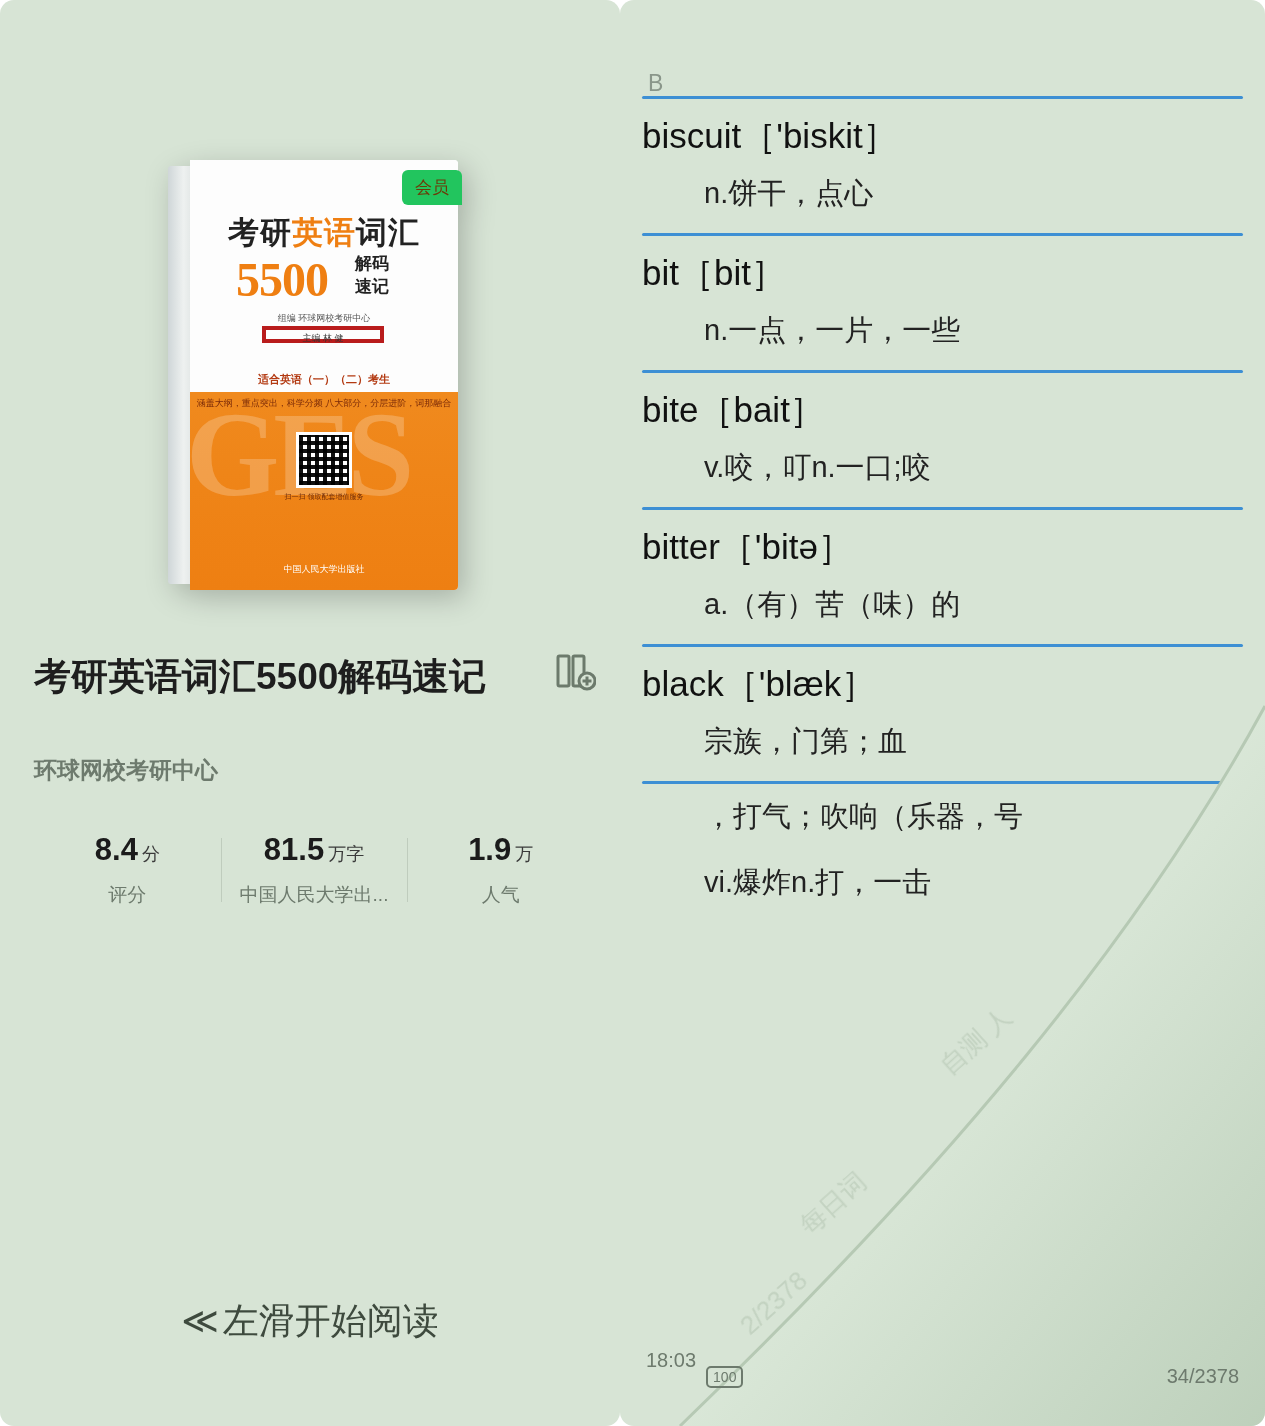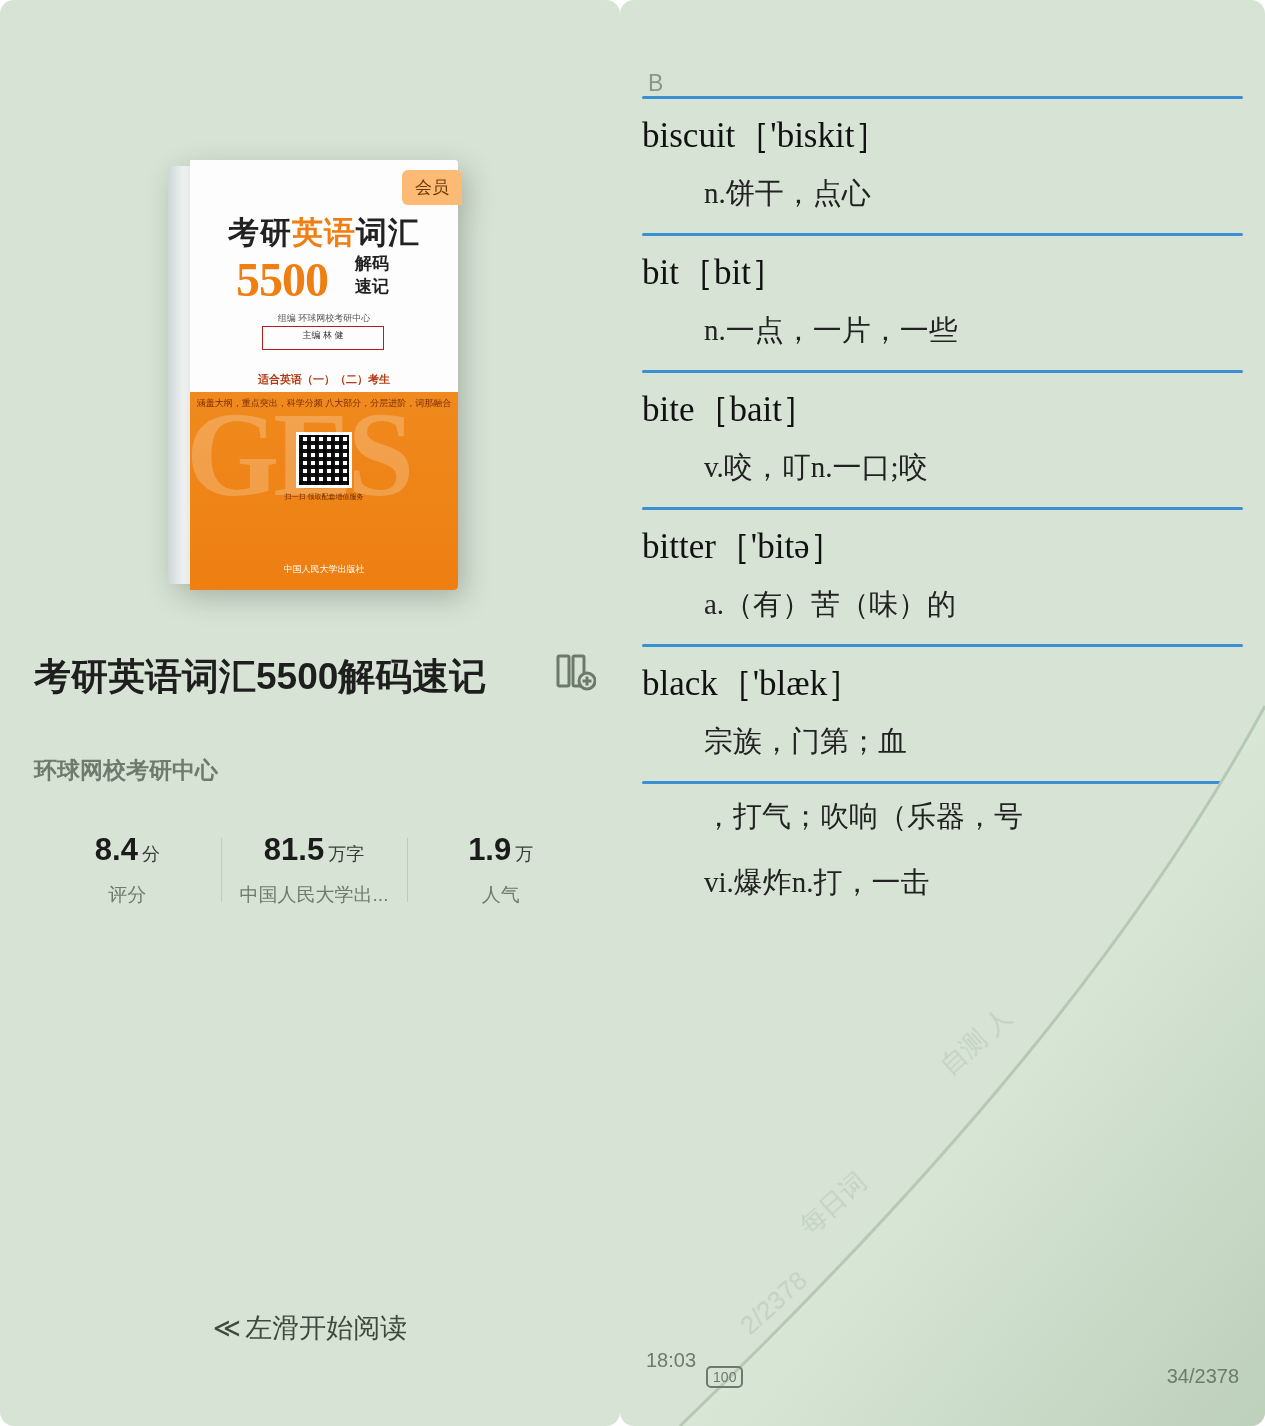--- a/index.html
+++ b/index.html
@@ -71,21 +71,21 @@
   .cover-sub2 {
     position: absolute; left: 165px; top: 92px;
     font-size: 17px; color: #222; line-height: 23px; font-weight: bold;
   }
   .cover-org {
     position: absolute; left: 0; right: 0; top: 152px;
     text-align: center; font-size: 9px; color: #555;
   }
   .cover-editor {
     position: absolute; left: 72px; top: 166px;
-    width: 122px; height: 24px; border: 1px solid #b91c1c;
+    width: 122px; height: 17px; border: 4px solid #b91c1c;
     font-size: 9px; color: #333; text-align: center; line-height: 16px;
   }
   .cover-badge-line {
     position: absolute; left: 0; right: 0; top: 212px;
     text-align: center; font-size: 11px; color: #b33a12; font-weight: bold;
   }
   .cover-feats {
     position: absolute; left: 0; right: 0; top: 236px;
     text-align: center; font-size: 9px; color: #7a2a08; line-height: 14px;
   }
@@ -103,21 +103,21 @@
   .cover-qrtext {
     position: absolute; left: 0; right: 0; top: 332px;
     text-align: center; font-size: 7px; color: #6a2808; line-height: 10px;
   }
   .cover-press {
     position: absolute; left: 0; right: 0; bottom: 14px;
     text-align: center; font-size: 9px; color: #fff;
   }
   .vip-badge {
     position: absolute; right: -4px; top: 10px;
-    background: #fdba74; color: #6b3b08;
+    background: #22c55e; color: #6b3b08;
     font-size: 17px; padding: 6px 13px;
     border-radius: 6px 6px 0 6px;
     font-family: "Liberation Sans", sans-serif;
     z-index: 5;
   }
 
   .book-title {
     position: absolute; left: 34px; top: 650px; width: 490px;
     font-size: 37px; font-weight: bold; color: #1e1e1e; line-height: 54px;
   }
@@ -138,39 +138,39 @@
   .stat + .stat::before {
     content: ""; position: absolute; left: 0; top: 6px;
     width: 1px; height: 64px; background: #bfccbd;
   }
   .stat-value { font-size: 31px; font-weight: bold; color: #1b1b1b; }
   .stat-value .unit { font-size: 18px; font-weight: normal; color: #3a3a3a; margin-left: 4px; }
   .stat-label { margin-top: 14px; font-size: 19px; color: #6d7a6d; }
 
   .swipe-hint {
     position: absolute; left: 0; right: 0; bottom: 80px;
-    text-align: center; font-size: 27px; color: #3e4a3e;
+    text-align: center; font-size: 36px; color: #3e4a3e;
   }
   .swipe-hint .chev { margin-right: 8px; letter-spacing: -4px; }
 
   
   .right-panel {
     position: relative;
     width: 645px; height: 1426px;
     background: #d7e4d5;
     border-radius: 14px;
     overflow: hidden;
     flex: 0 0 645px;
   }
   .section-letter {
     position: absolute; left: 28px; top: 70px;
     font-size: 23px; color: #8a968a;
   }
   .entries { position: absolute; left: 0; top: 96px; width: 645px; }
-  .entry { position: relative; padding: 0 22px; font-family: Liberation Serif, serif; }
+  .entry { position: relative; padding: 0 22px; }
   .entry .rule {
     height: 3px; background: #3d8fd4; margin: 0 0 6px 0; border-radius: 2px;
   }
   .entry .word {
     font-size: 35px; color: #111; font-weight: normal; line-height: 62px;
     white-space: nowrap;
   }
   .entry .def {
     font-size: 29px; color: #222; line-height: 52px; padding-left: 62px;
     margin-bottom: 14px; white-space: nowrap;

